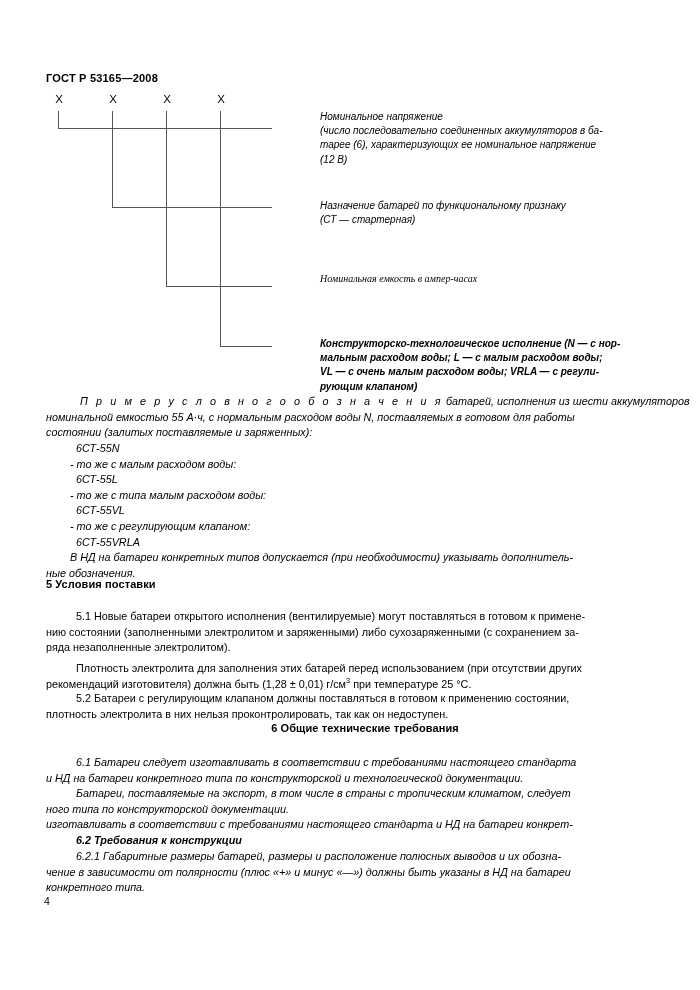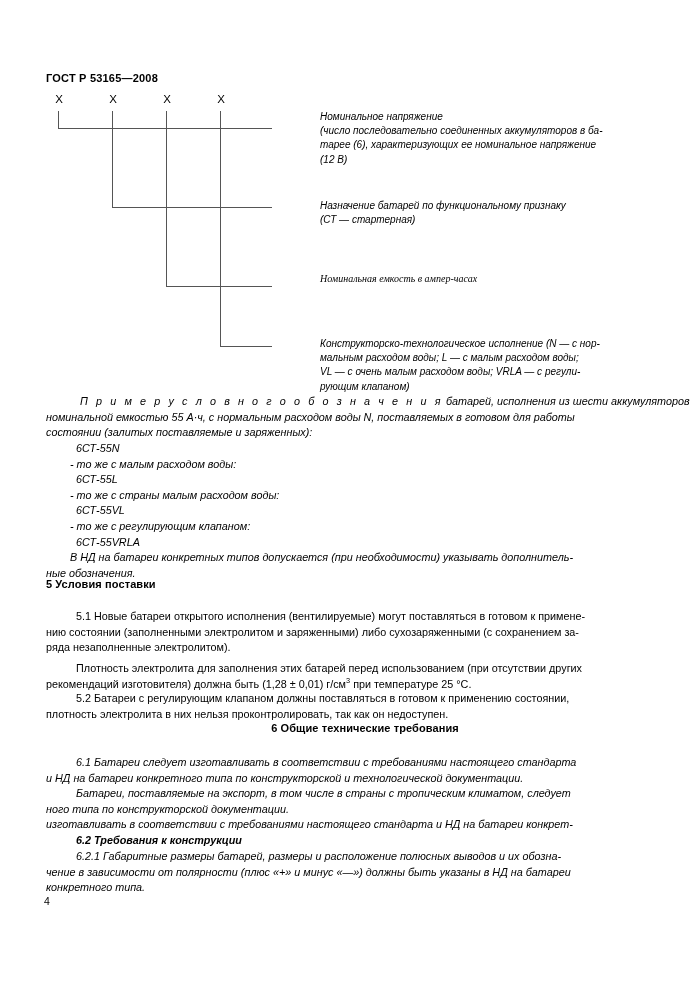--- a/index.html
+++ b/index.html
@@ -144,41 +144,41 @@
 
     <div class="callout" style="left:320px; top:199px;">
       <div>Назначение   батарей   по   функциональному   признаку</div>
       <div>(СТ — стартерная)</div>
     </div>
 
     <div class="callout" style="left:320px; top:272px;font-family:Liberation Serif, serif;">
       <div>Номинальная емкость в ампер-часах</div>
     </div>
 
-    <div class="callout" style="left:320px; top:337px;">
+    <div class="callout" style="left:320px; top:337px;font-weight:bold;">
       <div>Конструкторско-технологическое  исполнение (N — с нор-</div>
       <div>мальным  расходом  воды; L   —   с малым расходом воды;</div>
       <div>VL  —  с очень малым расходом воды; VRLA  — с регули-</div>
       <div>рующим клапаном)</div>
     </div>
   </div>
 
   <div class="body-block it" style="top:394px;">
     <span class="ln">
       <span style="display:inline-block; width:34px;"></span><span class="spaced">П р и м е р   у с л о в н о г о   о б о з н а ч е н и я</span><span> батарей, исполнения  из шести аккумуляторов</span>
     </span>
     <span class="ln">номинальной емкостью 55 А·ч, с нормальным расходом воды N, поставляемых в готовом для работы</span>
     <span class="ln">состоянии (залитых поставляемые и заряженных):</span>
 
     <span class="ln" style="padding-left:30px;">6СТ-55N</span>
 
     <span class="ln" style="padding-left:24px;">- то же  с  малым расходом воды:</span>
     <span class="ln" style="padding-left:30px;">6СТ-55L</span>
 
-    <span class="ln" style="padding-left:24px;">- то же  с страны малым расходом воды:</span>
+    <span class="ln" style="padding-left:24px;">- то же  с типа малым расходом воды:</span>
     <span class="ln" style="padding-left:30px;">6СТ-55VL</span>
 
     <span class="ln" style="padding-left:24px;">- то же  с регулирующим клапаном:</span>
     <span class="ln" style="padding-left:30px;">6СТ-55VRLA</span>
 
     <span class="ln" style="padding-left:24px;">В НД на батареи конкретных типов допускается (при необходимости) указывать дополнитель-</span>
     <span class="ln">ные обозначения.</span>
   </div>
 
   <h2 class="section-title body-block" style="top:577px;">5 Условия поставки</h2>

